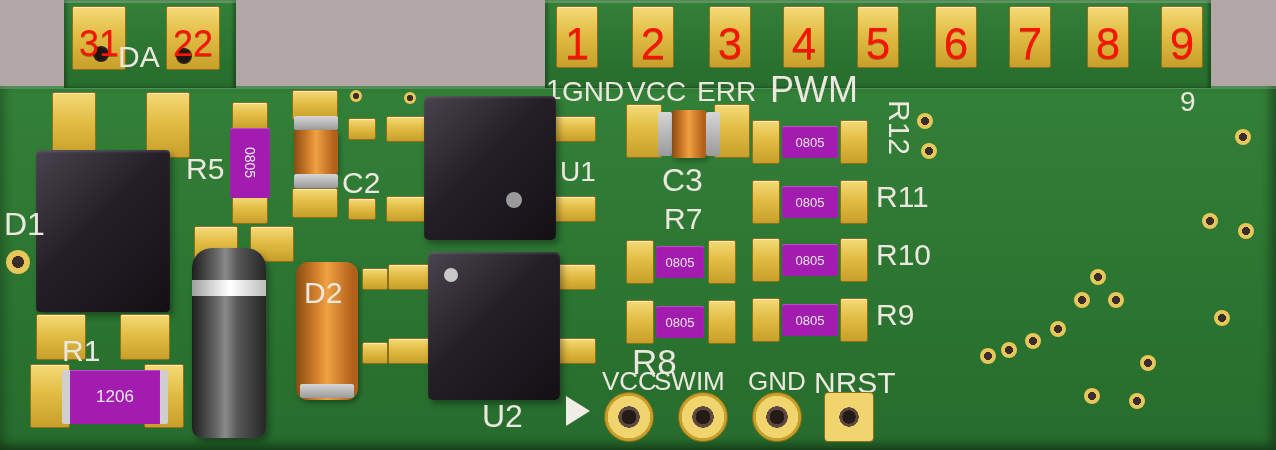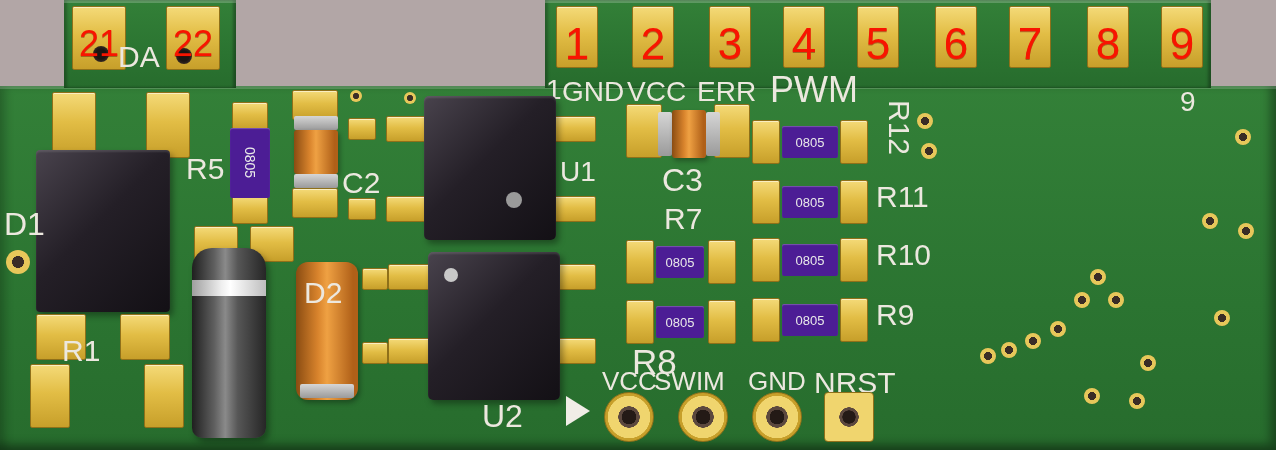--- a/index.html
+++ b/index.html
@@ -16,21 +16,21 @@
   .board.tab{box-shadow: inset 0 3px 0 rgba(255,255,255,.22), inset 3px 0 3px rgba(0,0,0,.25), inset -3px 0 3px rgba(0,0,0,.3);}
   .pad{
     position:absolute; box-sizing:border-box; border-radius:2px;
     background:linear-gradient(180deg,#f4da78 0%,#e2bd45 45%,#c79f2a 100%);
     border:1px solid #8f7019;
     box-shadow: inset 0 1px 0 rgba(255,255,255,.55);
   }
   .silk{position:absolute; color:#ece8df; line-height:1; white-space:nowrap;}
   .rnum{position:absolute; color:#f81400; line-height:1; text-align:center; text-shadow:0 1px 0 rgba(90,0,0,.4);}
   .body-black{
-    position:absolute; background:#4c1d95; color:#e9e9e9; border-radius:2px;
+    position:absolute; background:#a21caf; color:#e9e9e9; border-radius:2px;
     display:flex; align-items:center; justify-content:center;
     box-shadow: inset 0 1px 1px rgba(255,255,255,.25);
   }
   .ic{
     position:absolute; border-radius:5px;
     background:linear-gradient(135deg,#49434d 0%,#241f27 45%,#131015 100%);
     box-shadow: inset 0 2px 2px rgba(255,255,255,.12), 3px 4px 6px rgba(0,0,0,.35);
   }
   .via{position:absolute; border-radius:50%;
     background:radial-gradient(circle,#3a2c26 0 34%,#e7c75a 36% 72%,#a5821f 74% 100%);}
@@ -63,21 +63,21 @@
 <div id="scene">
 
   <div class="board main" style="left:0;top:86px;width:1276px;height:364px"></div>
   <div class="board tab" style="left:64px;top:0;width:172px;height:88px"></div>
   <div class="board tab" style="left:545px;top:0;width:666px;height:88px"></div>
 
   <div class="pad" style="left:72px;top:6px;width:54px;height:64px"></div>
   <div class="pad" style="left:166px;top:6px;width:54px;height:64px"></div>
   <div class="hole" style="left:93px;top:46px;width:16px;height:16px"></div>
   <div class="hole" style="left:176px;top:48px;width:16px;height:16px"></div>
-  <div class="rnum" style="left:72px;top:26px;width:54px;font-size:36px">21</div>
+  <div class="rnum" style="left:72px;top:26px;width:54px;font-size:36px">31</div>
   <div class="rnum" style="left:166px;top:26px;width:54px;font-size:36px">22</div>
   <div class="silk" style="left:118px;top:42px;font-size:30px">DA</div>
 
   <div class="pad" style="left:556px;top:6px;width:42px;height:62px"></div>
   <div class="pad" style="left:632px;top:6px;width:42px;height:62px"></div>
   <div class="pad" style="left:709px;top:6px;width:42px;height:62px"></div>
   <div class="pad" style="left:783px;top:6px;width:42px;height:62px"></div>
   <div class="pad" style="left:857px;top:6px;width:42px;height:62px"></div>
   <div class="pad" style="left:935px;top:6px;width:42px;height:62px"></div>
   <div class="pad" style="left:1009px;top:6px;width:42px;height:62px"></div>
@@ -103,20 +103,21 @@
   <div class="pad" style="left:52px;top:92px;width:44px;height:66px"></div>
   <div class="pad" style="left:146px;top:92px;width:44px;height:66px"></div>
   <div class="ic" style="left:36px;top:150px;width:134px;height:162px;border-radius:4px"></div>
   <div class="silk" style="left:4px;top:208px;font-size:32px">D1</div>
   <div class="pad" style="left:36px;top:314px;width:50px;height:46px"></div>
   <div class="pad" style="left:120px;top:314px;width:50px;height:46px"></div>
 
   <div class="silk" style="left:62px;top:336px;font-size:30px">R1</div>
   <div class="pad" style="left:30px;top:364px;width:40px;height:64px"></div>
   <div class="pad" style="left:144px;top:364px;width:40px;height:64px"></div>
+  <div class="body-black" style="left:62px;top:370px;width:90px;height:54px;font-size:17px;border-left:8px solid #cfcfcf;border-right:8px solid #cfcfcf">1206</div>
 
   <div class="silk" style="left:186px;top:154px;font-size:30px">R5</div>
   <div class="pad" style="left:232px;top:102px;width:36px;height:28px"></div>
   <div class="pad" style="left:232px;top:196px;width:36px;height:28px"></div>
   <div class="body-black" style="left:230px;top:128px;width:40px;height:70px">
     <span class="vert" style="font-size:14px">0805</span>
   </div>
 
   <div class="pad" style="left:292px;top:90px;width:46px;height:30px"></div>
   <div class="pad" style="left:292px;top:188px;width:46px;height:30px"></div>

